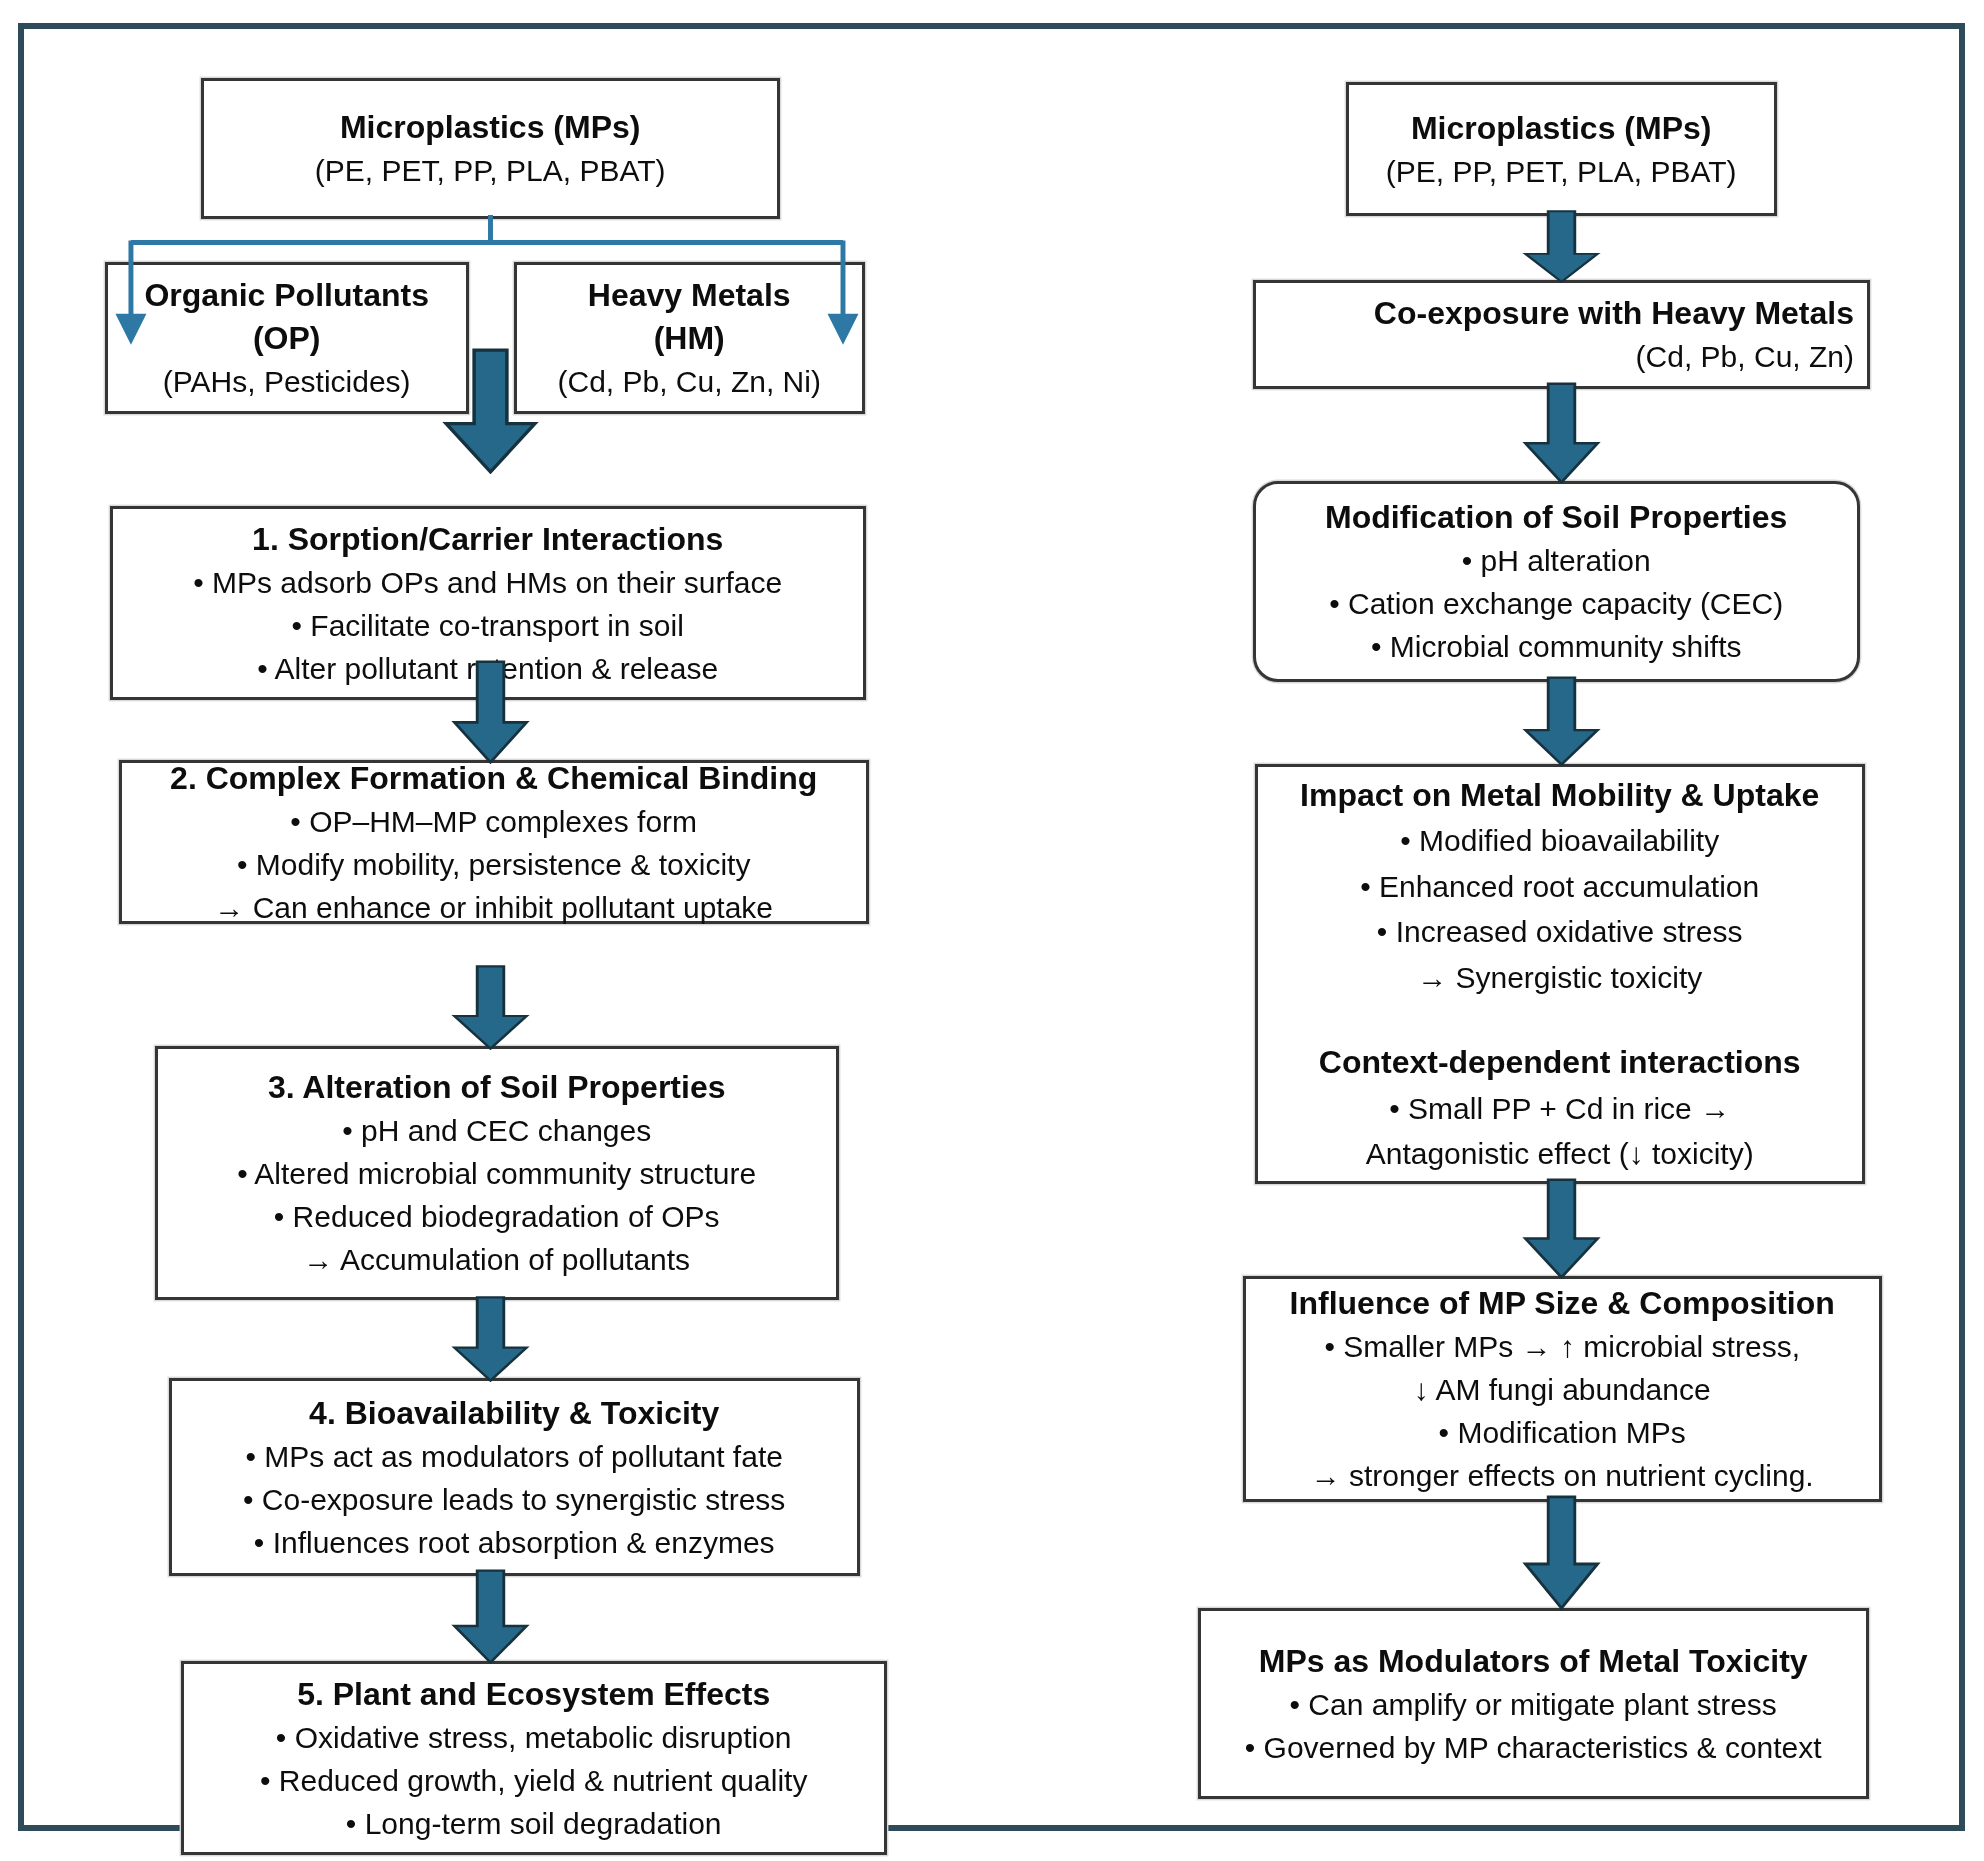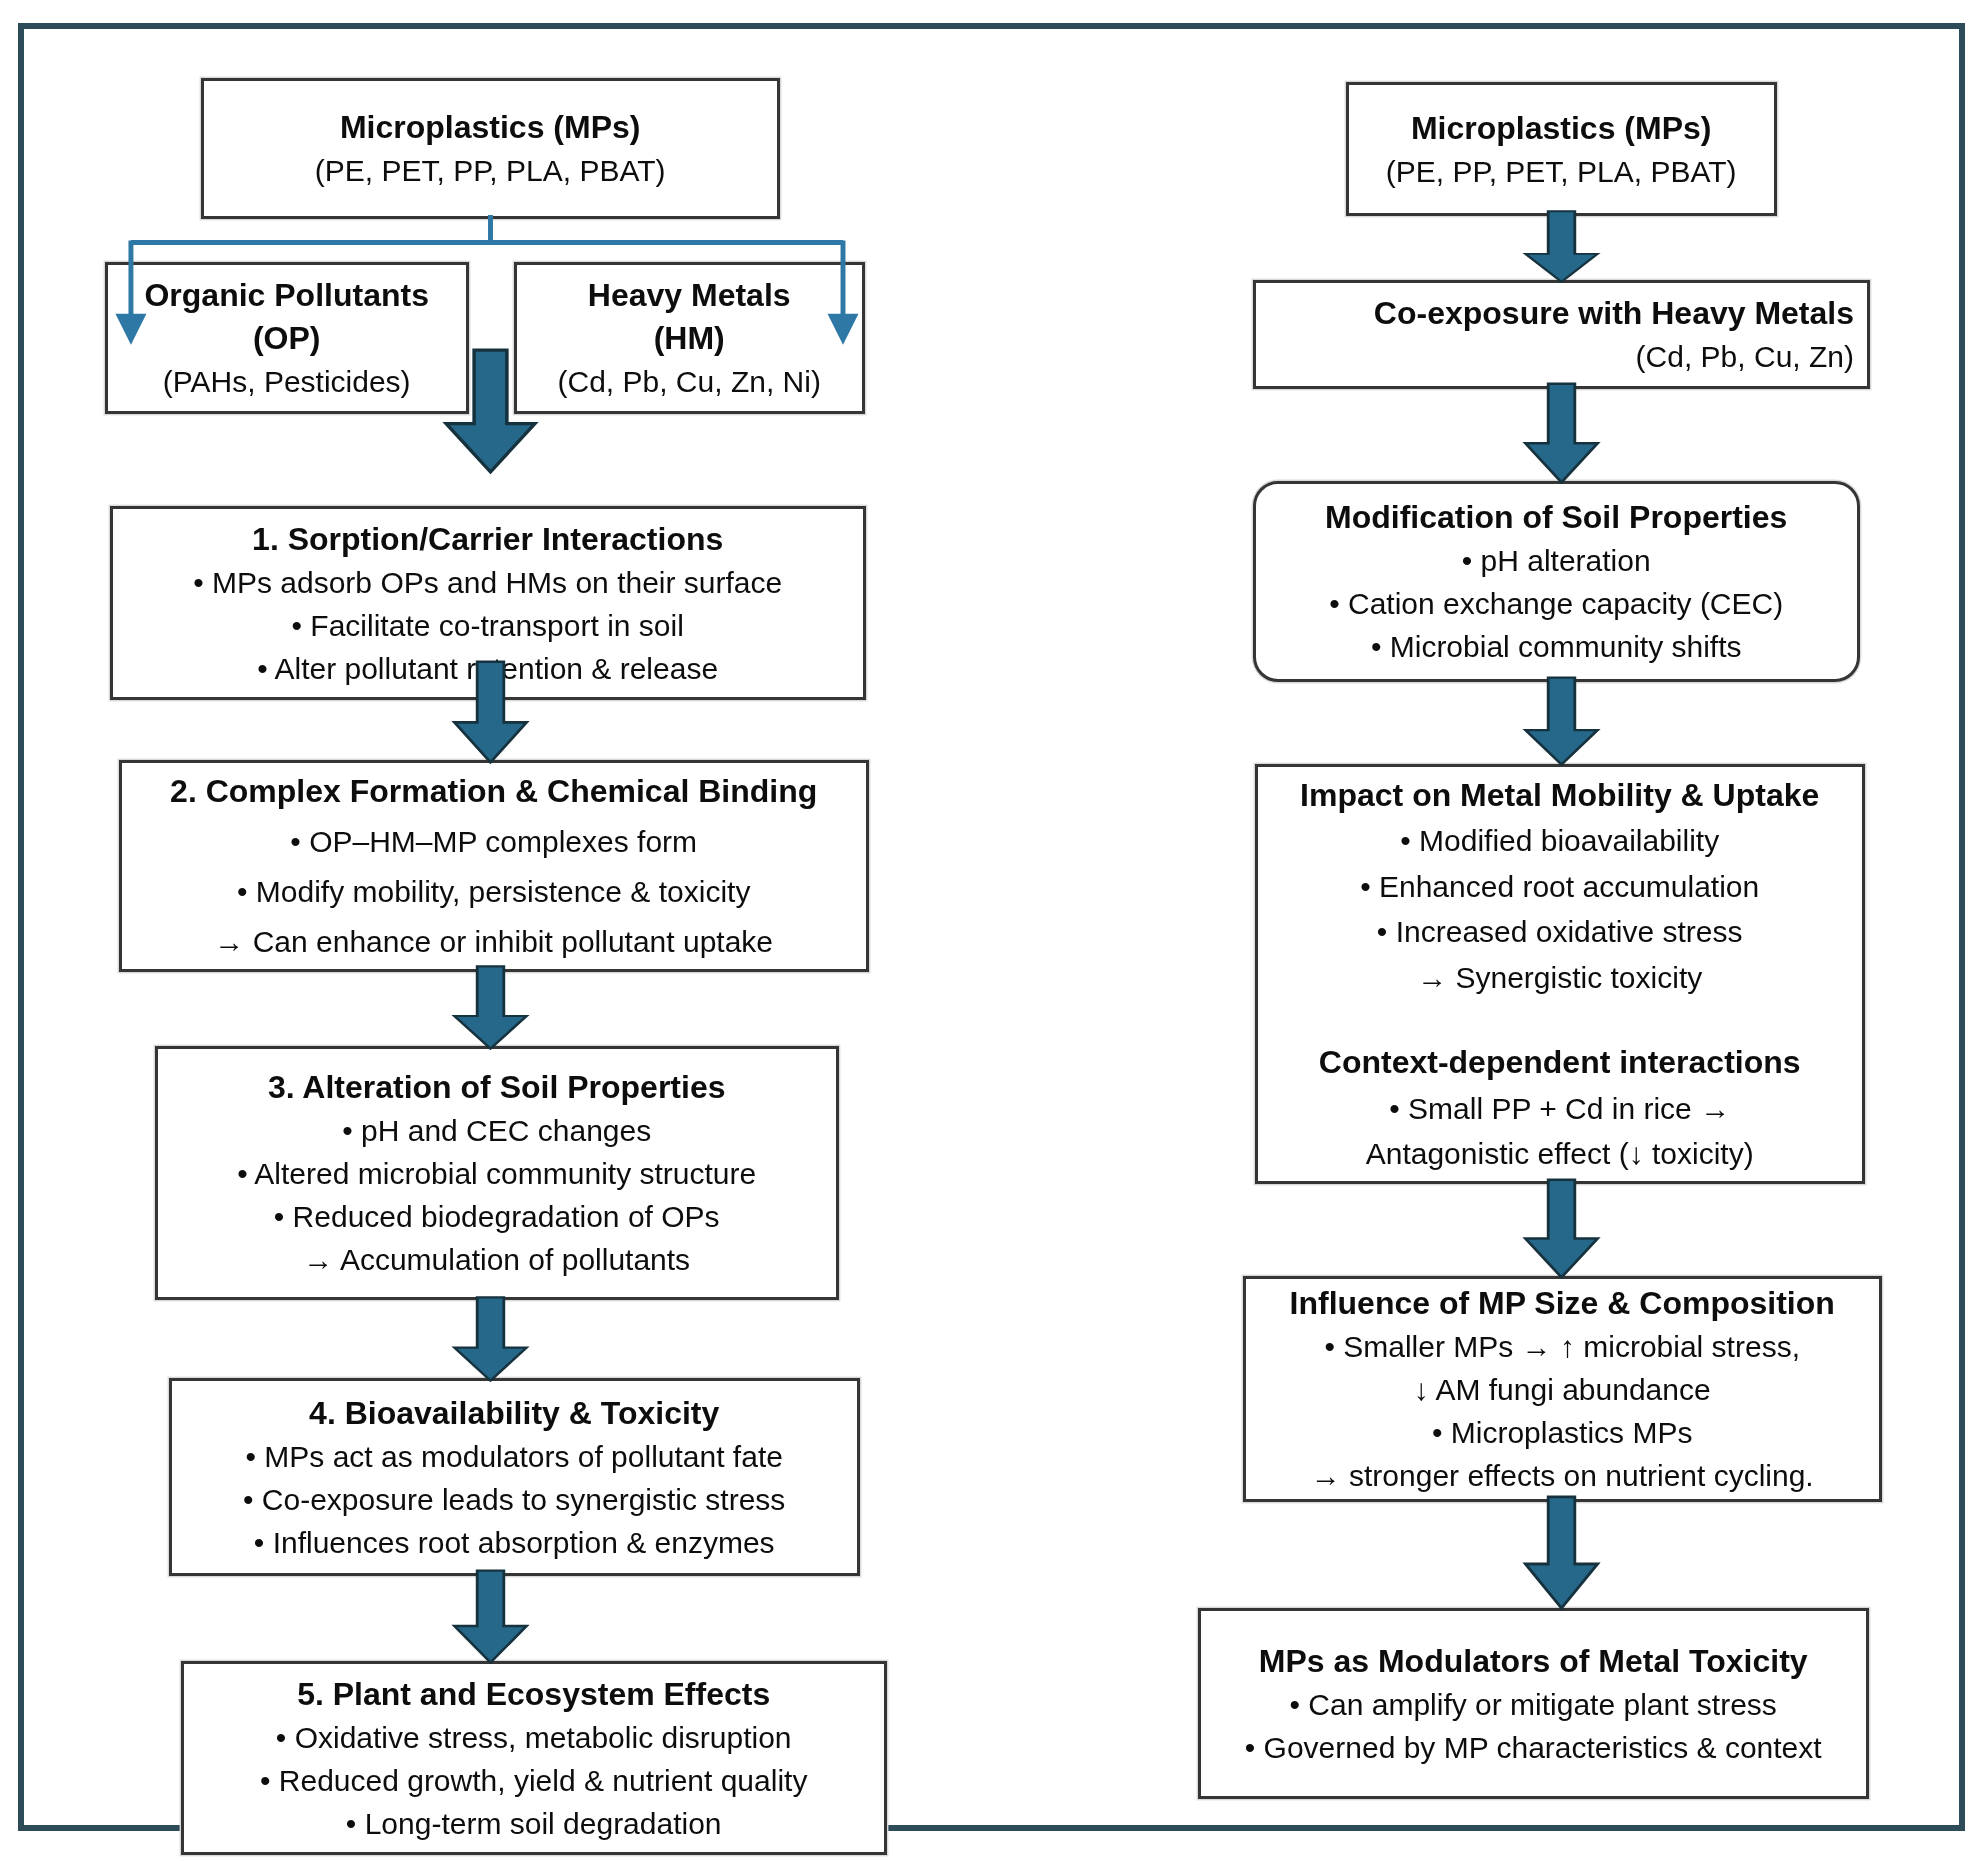--- a/index.html
+++ b/index.html
@@ -22,21 +22,21 @@
   .box-line{font-weight:400;font-size:30px;line-height:43px;}
   .box-line.bold{font-weight:700;font-size:32px;}
   .spacer{height:37px;}
   svg.block-arrow{position:absolute;z-index:3;}
   svg.connector{position:absolute;z-index:3;}
   
   .l1{left:177px;top:49px;width:579px;height:141px;}
   .op{left:81px;top:233px;width:364px;height:152px;}
   .hm{left:490px;top:233px;width:351px;height:152px;}
   .b1{left:86px;top:441px;width:756px;height:194px;margin-top:36px;}
-  .b2{left:95px;top:731px;width:750px;height:212px;justify-content:space-between;}
+  .b2{left:95px;top:731px;width:750px;height:164px;}
   .b3{left:131px;top:1017px;width:684px;height:254px;}
   .b4{left:145px;top:1349px;width:691px;height:198px;}
   .b5{left:157px;top:1632px;width:706px;height:194px;}
   
   .r1{left:1322px;top:53px;width:431px;height:134px;}
   .r2{left:1229px;top:251px;width:617px;height:109px;align-items:flex-end;}
   .r3{left:1229px;top:452px;width:607px;height:201px;border-radius:25px;}
   .r4{left:1231px;top:735px;width:610px;height:420px;justify-content:space-between;}
   .r5{left:1219px;top:1247px;width:639px;height:226px;}
   .r6{left:1174px;top:1579px;width:671px;height:191px;}
@@ -179,21 +179,21 @@
   </div>
 
   <svg class="block-arrow ra4" viewBox="0 0 100 120" preserveAspectRatio="none">
     <polygon points="36,2 64,2 64,72 88,72 50,118 12,72 36,72" fill="#26688a" stroke="#16323e" stroke-width="3"></polygon>
   </svg>
 
   <div class="box r5">
     <div class="box-title">Influence of MP Size &amp; Composition</div>
     <div class="box-line">• Smaller MPs → ↑ microbial stress,</div>
     <div class="box-line">↓ AM fungi abundance</div>
-    <div class="box-line">• Microplastics MPs</div>
+    <div class="box-line">• Modification MPs</div>
     <div class="box-line">→ stronger effects on nutrient cycling.</div>
   </div>
 
   <svg class="block-arrow ra5" viewBox="0 0 100 120" preserveAspectRatio="none">
     <polygon points="36,2 64,2 64,72 88,72 50,118 12,72 36,72" fill="#26688a" stroke="#16323e" stroke-width="3"></polygon>
   </svg>
 
   <div class="box r6">
     <div class="box-title">MPs as Modulators of Metal Toxicity</div>
     <div class="box-line">• Can amplify or mitigate plant stress</div>

